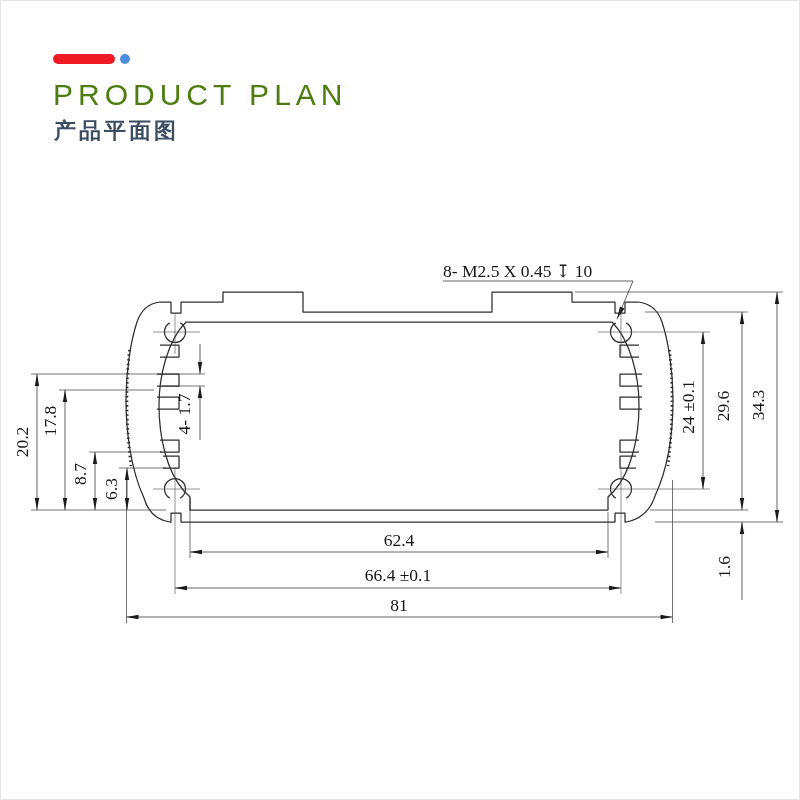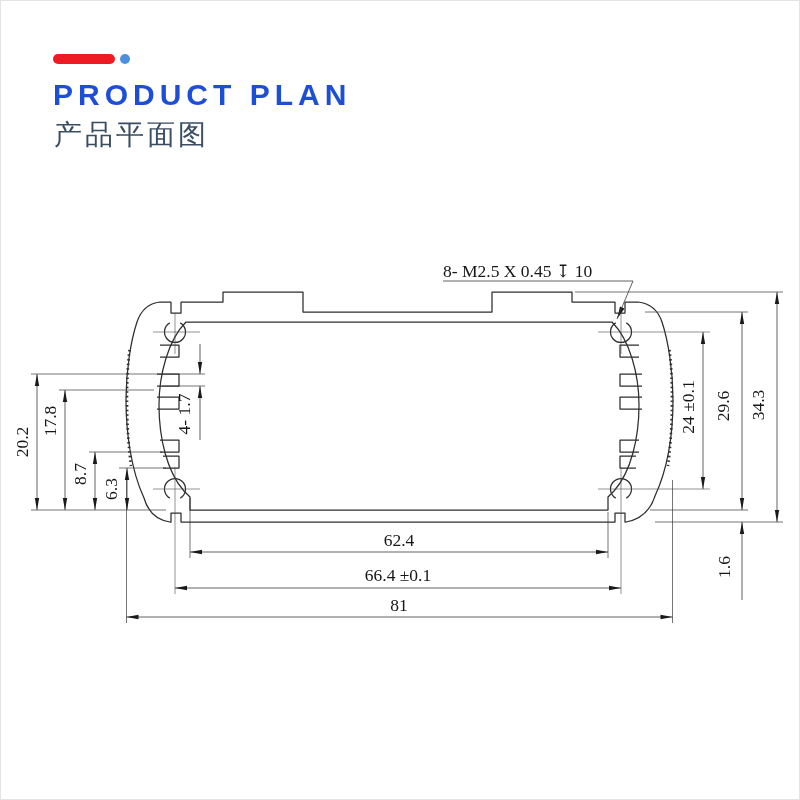--- a/index.html
+++ b/index.html
@@ -6,40 +6,40 @@
   body{width:800px;height:800px;position:relative;background:#ffffff;overflow:hidden;
        font-family:"Liberation Sans",sans-serif;}
   .frame{position:absolute;inset:0;border:1px solid #e3e3e3;pointer-events:none;}
   
   .hdr{position:absolute;left:53px;top:54px;}
   .accent-bar{position:absolute;left:0;top:0;width:62px;height:10px;border-radius:5px;}
   .accent-dot{position:absolute;left:67px;top:0;width:10px;height:10px;border-radius:50%;}
   .title-en{position:absolute;left:0;top:24px;white-space:nowrap;
             font-size:30px;font-weight:300;letter-spacing:5px;color:#3b4d63;}
   .title-zh{position:absolute;left:1px;top:62px;white-space:nowrap;
-            font-size:28px;font-weight:400;letter-spacing:3px;color:#3b4d63;text-align:center;}
+            font-size:22px;font-weight:700;letter-spacing:3px;color:#3b4d63;text-align:center;}
   
   svg{position:absolute;left:0;top:0;}
   .profile{fill:none;stroke:#2e2e2e;stroke-width:1.25px;stroke-linejoin:round;}
   .knurl{fill:none;stroke:#2e2e2e;stroke-width:2.6px;stroke-dasharray:1.6 3;}
   .cl{fill:none;stroke:#4a4a4a;stroke-width:0.6px;}
   .ext{fill:none;stroke:#3a3a3a;stroke-width:0.7px;}
   .dim{fill:none;stroke:#3a3a3a;stroke-width:0.8px;}
   .arr{fill:#1a1a1a;stroke:none;}
   text{font-family:"Liberation Serif","DejaVu Serif",serif;font-size:17.5px;fill:#161616;}
 </style>
 </head>
 <body>
 
 <div class="frame"></div>
 
 <div class="hdr">
   <div class="accent-bar" style="background: rgb(238, 27, 36);"></div>
   <div class="accent-dot" style="background: rgb(77, 143, 221);"></div>
-  <div class="title-en" style="color: #1d4ed8; font-weight: bold;">PRODUCT PLAN</div>
+  <div class="title-en" style="color: #4d7c0f;">PRODUCT PLAN</div>
   <div class="title-zh" style="color: rgb(59, 77, 99);">产品平面图</div>
 </div>
 
 <svg width="800" height="800" viewBox="0 0 800 800">
 
   <g>
     <path class="profile" d="M 160,302 L 171,302 L 171,313 L 181,313 L 181,302
       L 223,302 L 223,292 L 303,292 L 303,312 L 492,312 L 492,292 L 572,292 L 572,302
       L 615,302 L 615,313 L 625,313 L 625,302 L 638,302
       Q 656,304 662,322 C 668,340 673,370 673,400 C 673,432 668,468 655,496

